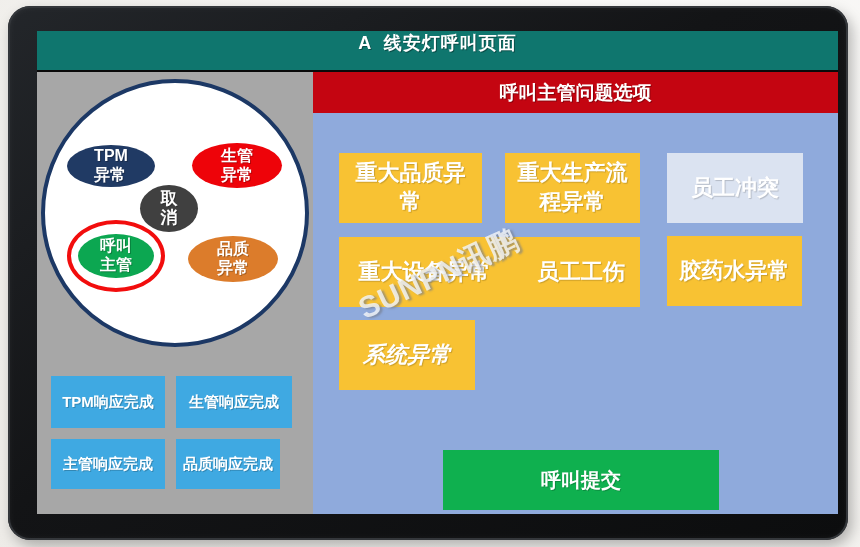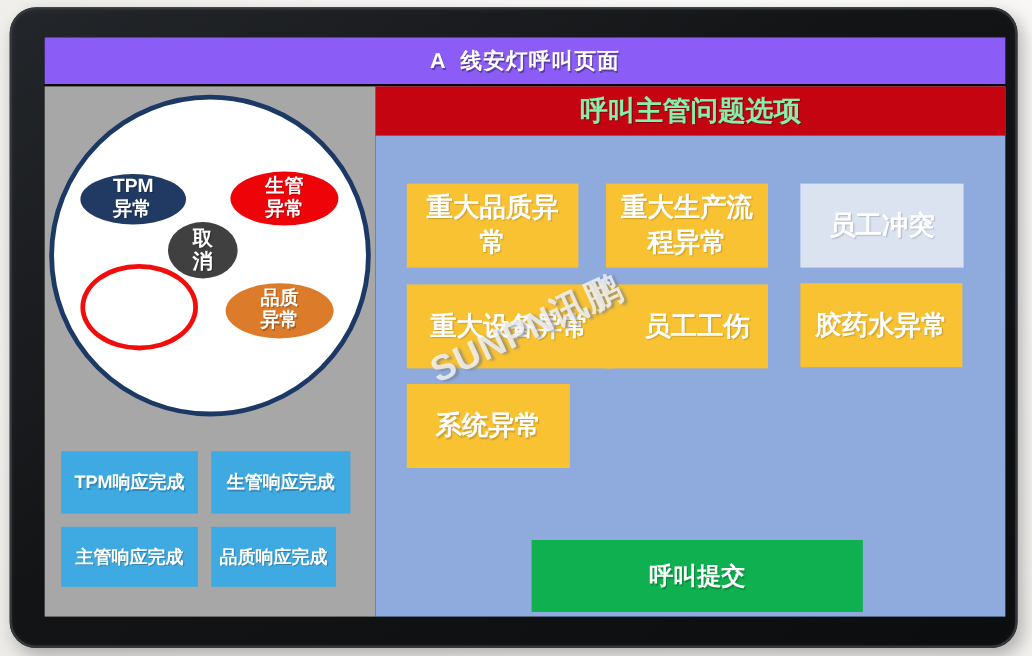--- a/index.html
+++ b/index.html
@@ -29,22 +29,22 @@
   .screen {
     position: absolute; left: 29px; top: 25px;
     width: 801px; height: 483px;
     background: #0a0a0a;
     overflow: hidden;
   }
   
   .app-header {
     position: absolute; left: 0; top: 0;
     width: 801px; height: 39px;
-    background: #8b5cf6;
-    display: flex; align-items: center; justify-content: center;
+    background: #0f766e;
+    display: flex; align-items: flex-start; justify-content: center;
   }
   .app-title {
     color: #ffffff; font-weight: bold; font-size: 18px;
     letter-spacing: 1px; white-space: pre;
     text-shadow: 1px 1px 0 rgba(0,0,0,.35);
   }
   
   .left-panel {
     position: absolute; left: 0; top: 41px;
     width: 276px; height: 442px;
@@ -96,40 +96,40 @@
     width: 525px; height: 442px;
     background: #8faadc;
   }
   .panel-header {
     position: absolute; left: 0; top: 0;
     width: 525px; height: 41px;
     background: #c40511;
     display: flex; align-items: center; justify-content: center;
   }
   .panel-header-label {
-    color: #86efac; font-weight: bold; font-size: 23px;
+    color: #ffffff; font-weight: bold; font-size: 19px;
     text-shadow: 1px 1px 0 rgba(0,0,0,.3);
   }
   .opt {
     position: absolute;
     background: #f8c233;
     color: #ffffff; font-weight: bold; font-size: 22px;
     line-height: 1.3;
     display: flex; align-items: center; justify-content: center;
     text-align: center;
     padding: 0 10px; box-sizing: border-box;
     cursor: pointer; text-shadow: 1px 1px 1px rgba(0,0,0,.18);
   }
   .opt-1 { left: 26px;  top: 81px;  width: 143px; height: 70px; }
   .opt-2 { left: 192px; top: 81px;  width: 135px; height: 70px; }
   .opt-3 { left: 354px; top: 81px;  width: 136px; height: 70px; background: #dbe3f1; }
   .opt-4 { left: 26px;  top: 165px; width: 171px; height: 70px; }
   .opt-5 { left: 192px; top: 165px; width: 135px; height: 70px; padding-left: 27px; }
   .opt-6 { left: 354px; top: 164px; width: 135px; height: 70px; }
-  .opt-7 { left: 26px;  top: 248px; width: 136px; height: 70px; }
+  .opt-7 { left: 26px;  top: 248px; width: 136px; height: 70px; font-style: italic; }
   .submit-btn {
     position: absolute; left: 130px; top: 378px;
     width: 276px; height: 60px;
     background: #0fb04f;
     color: #ffffff; font-weight: bold; font-size: 20px;
     display: flex; align-items: center; justify-content: center;
     cursor: pointer; text-shadow: 1px 1px 0 rgba(0,0,0,.2);
   }
   .watermark {
     position: absolute; left: 18px; top: 176px;
@@ -157,20 +157,22 @@
       <div class="left-panel">
         <div class="dial-circle"></div>
 
         <div class="oval oval-tpm">TPM
 异常</div>
         <div class="oval oval-sg">生管
 异常</div>
         <div class="oval oval-cancel">取
 消</div>
         <div class="selection-ring"></div>
+        <div class="oval oval-call">呼叫
+主管</div>
         <div class="oval oval-pz">品质
 异常</div>
 
         <div class="resp-btn resp-1">TPM响应完成</div>
         <div class="resp-btn resp-2">生管响应完成</div>
         <div class="resp-btn resp-3">主管响应完成</div>
         <div class="resp-btn resp-4">品质响应完成</div>
       </div>
 
       <div class="right-panel">

